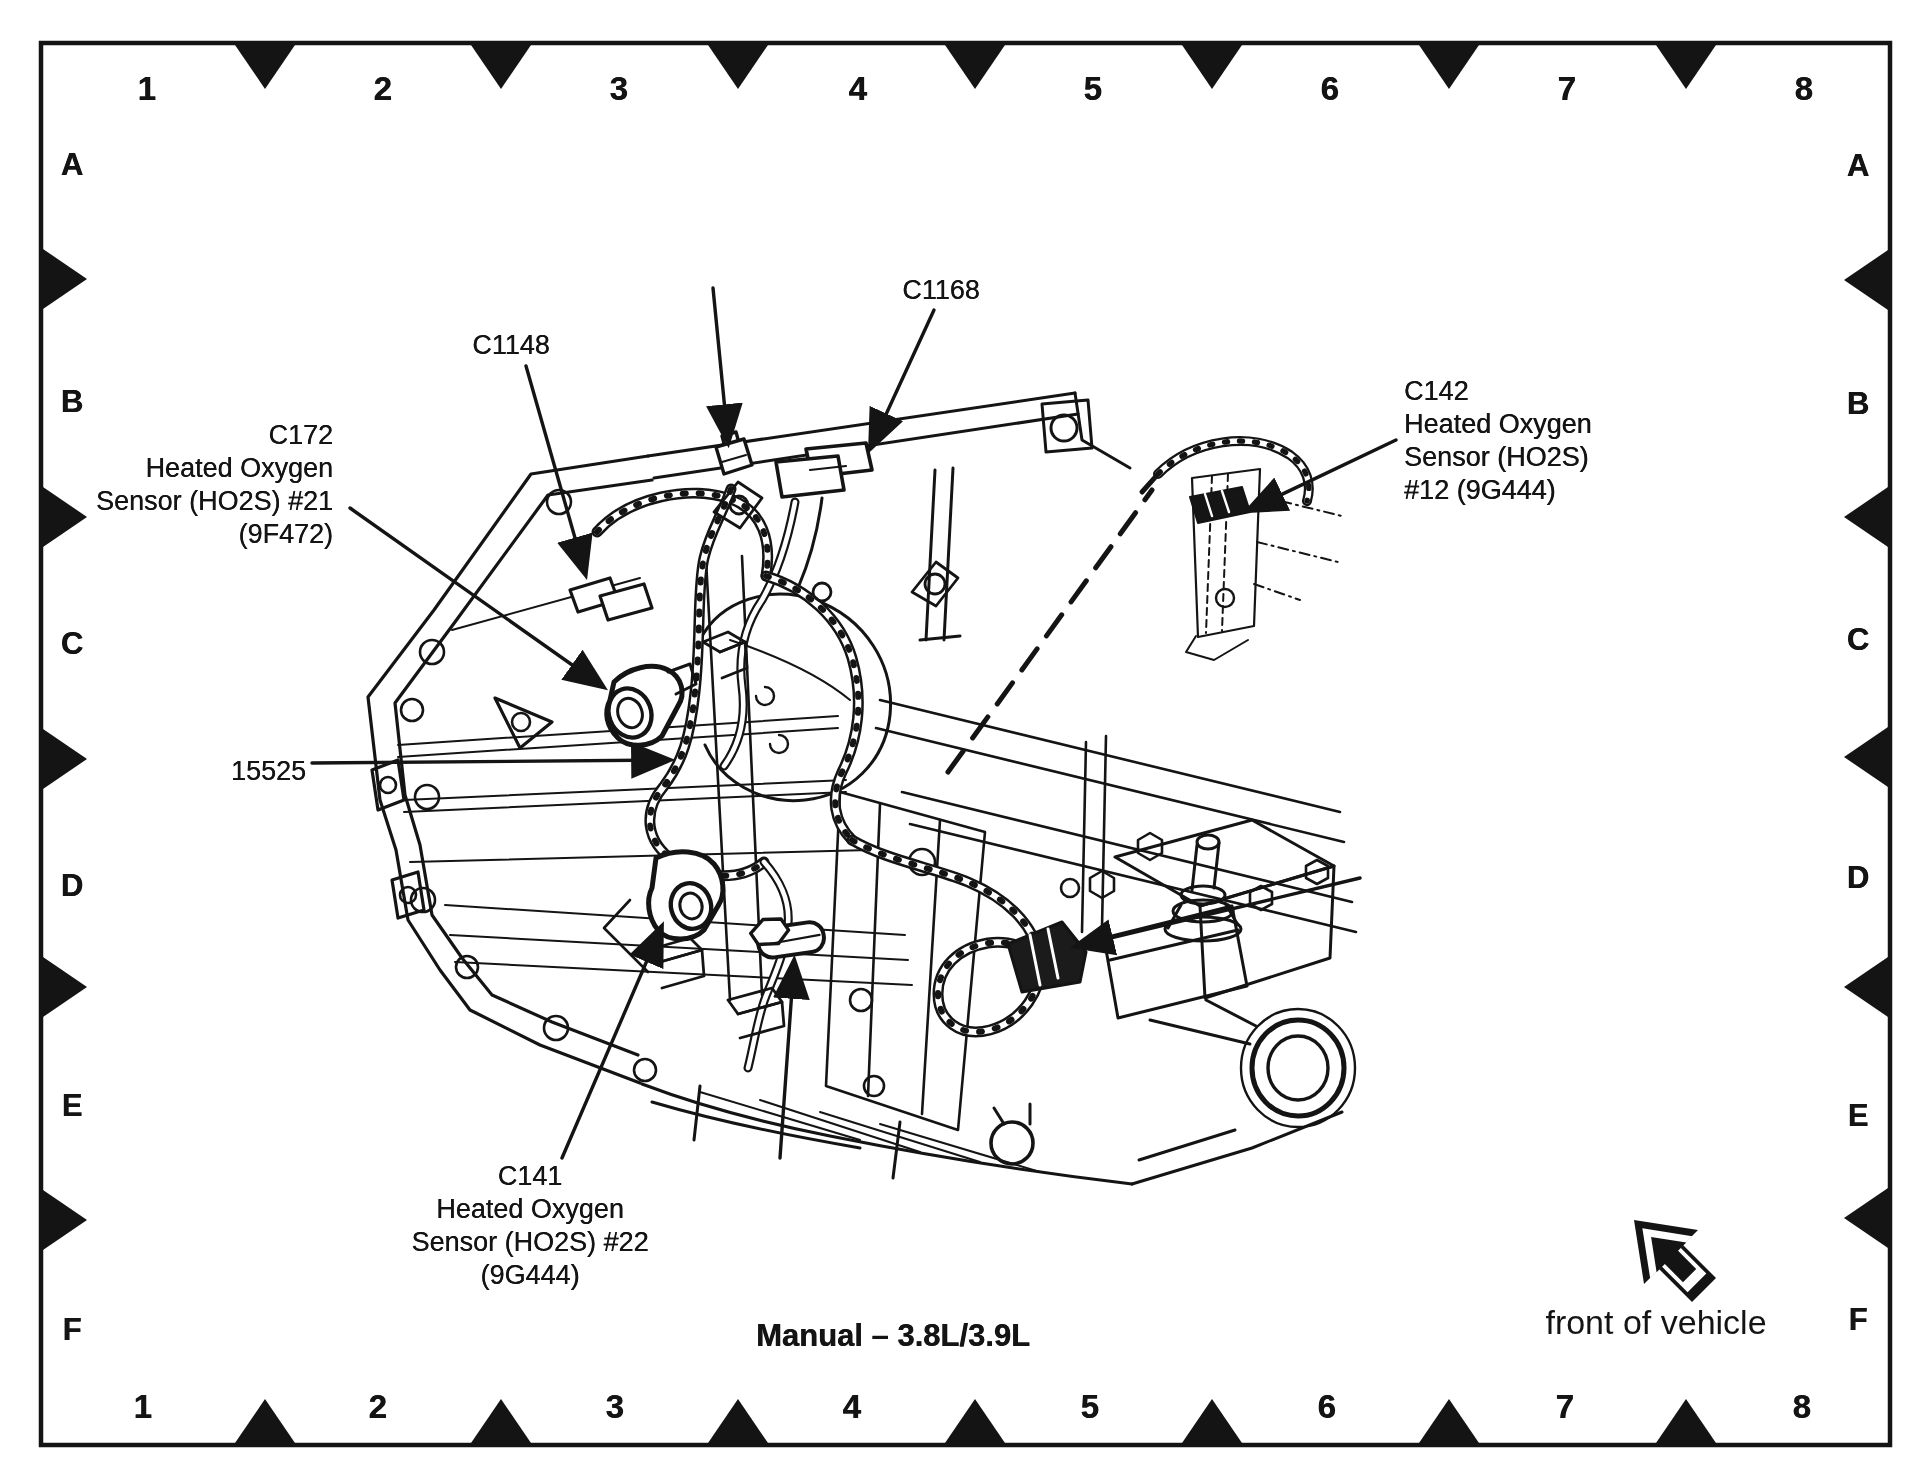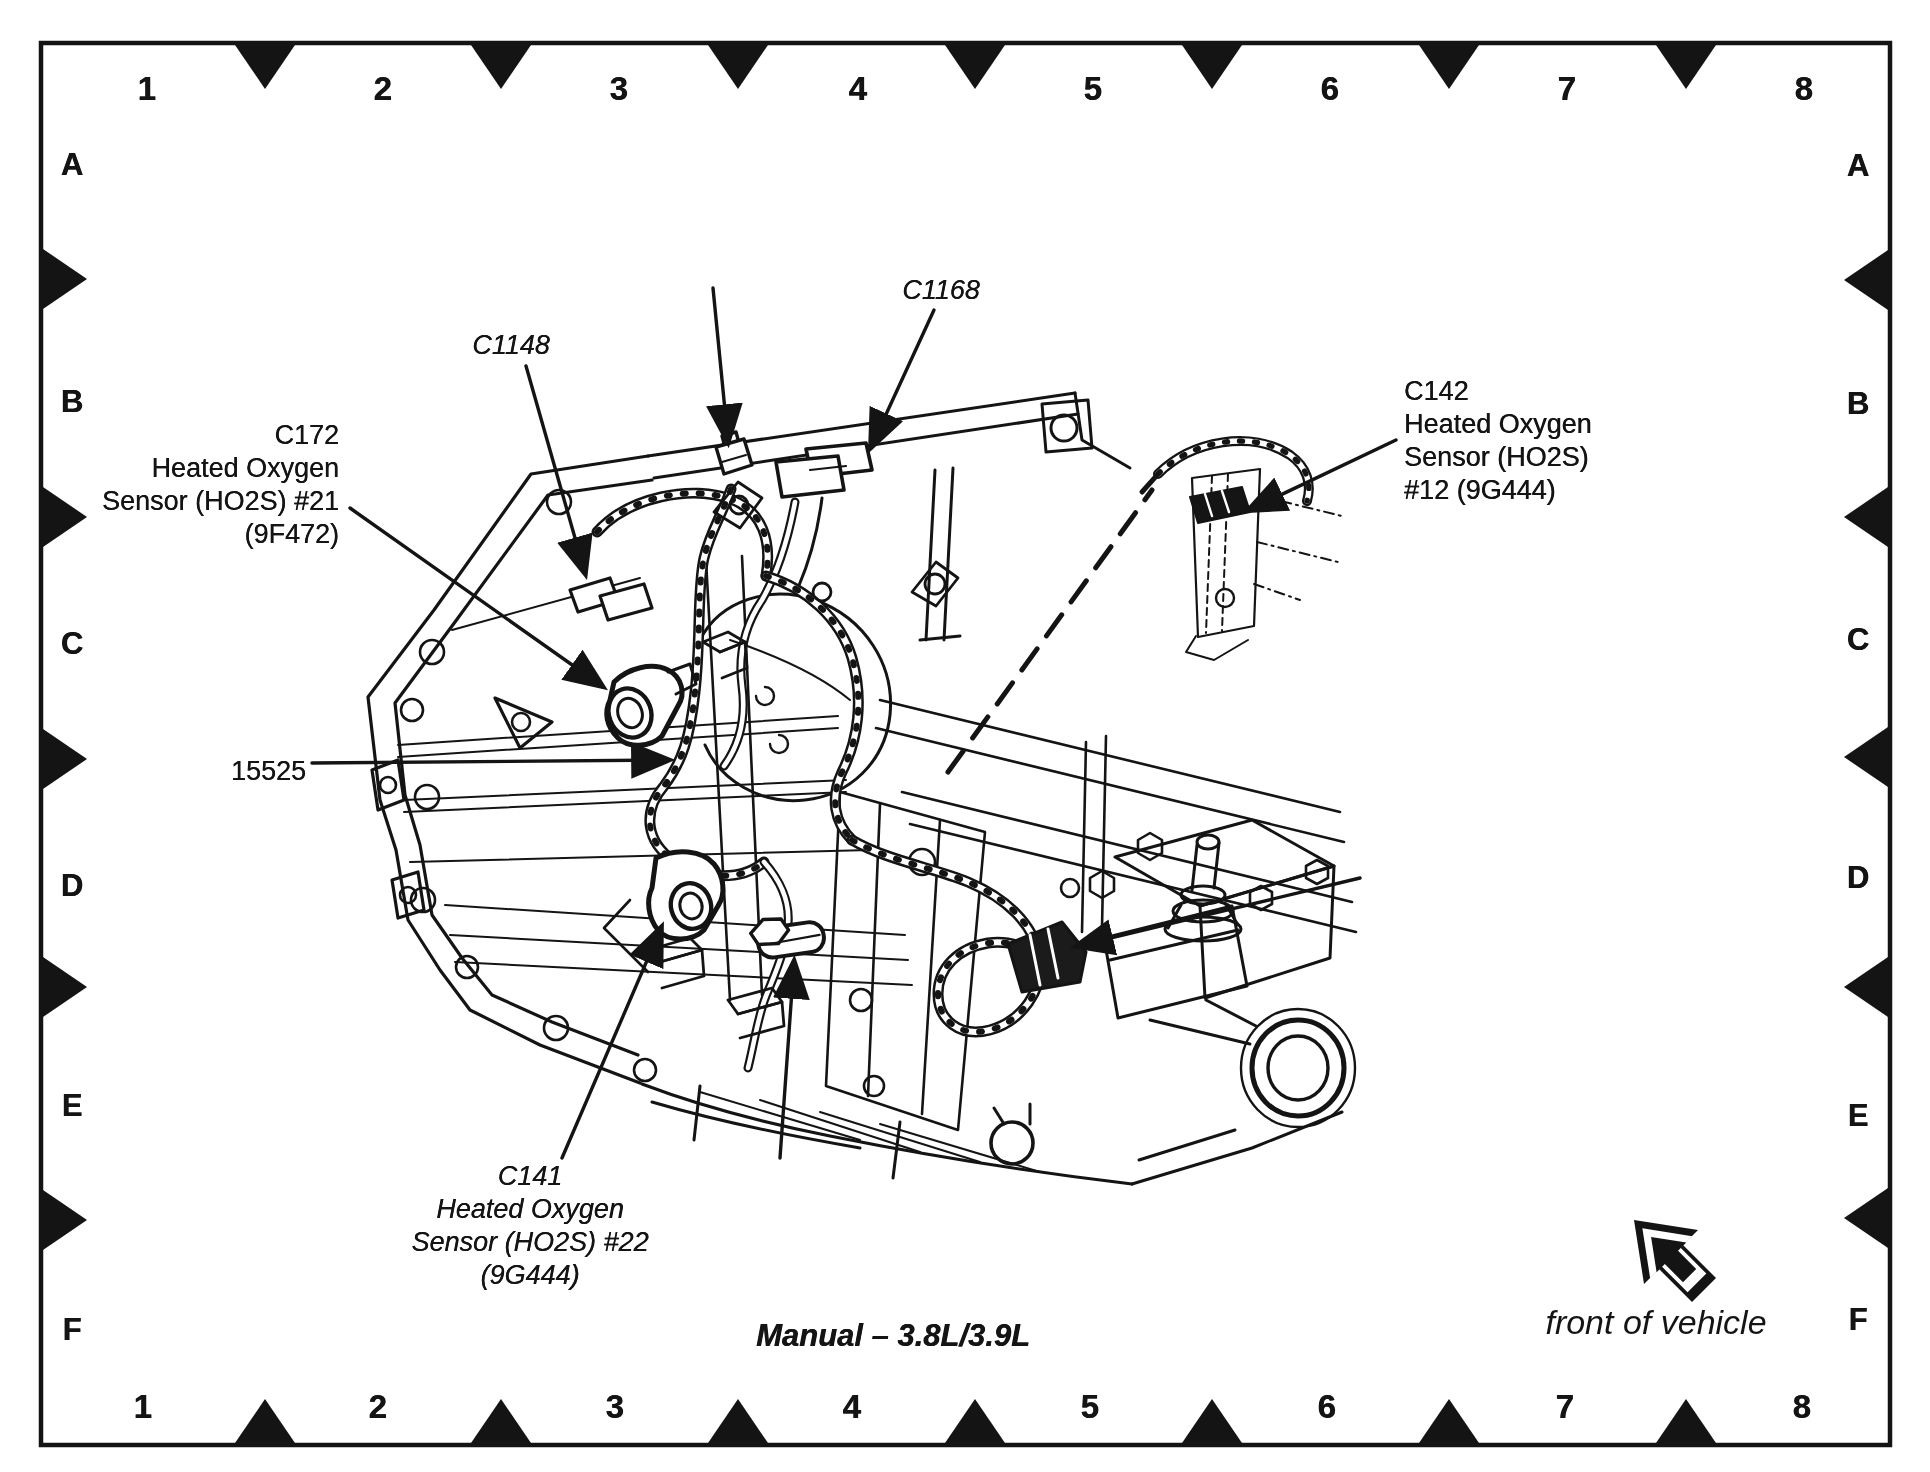--- a/index.html
+++ b/index.html
@@ -6,21 +6,21 @@
   .page{
     position:relative;width:1930px;height:1472px;background:#ffffff;
     font-family:"Liberation Sans", sans-serif;color:#141414;overflow:hidden;
   }
   svg.art{position:absolute;left:0;top:0;}
   .lbl{position:absolute;font-size:27px;line-height:33px;white-space:nowrap;
        text-shadow:0.35px 0 0 currentColor;}
   .blk{white-space:normal;}
   .ra{text-align:right;}
   .la{text-align:left;}
-  .ctr{text-align:center;font-style:italic;}
+  .ctr{text-align:center;}
   .grid-ch{position:absolute;width:80px;text-align:center;font-size:33px;
            font-weight:700;letter-spacing:.5px;text-shadow:0.4px 0 0 currentColor;}
   .row-ch{position:absolute;width:60px;text-align:center;font-size:31px;font-weight:700;
           text-shadow:0.4px 0 0 currentColor;}
   .caption{position:absolute;font-size:31px;font-weight:700;text-shadow:0.4px 0 0 currentColor;}
   .front-lbl{position:absolute;font-size:34px;}
 </style>
 </head>
 <body>
 
@@ -351,21 +351,21 @@
 
 
   <div class="lbl ctr" style="left:421px;top:329px;width:180px">
     <div>C1148</div>
   </div>
 
   <div class="lbl ctr" style="left:851px;top:274px;width:180px">
     <div>C1168</div>
   </div>
 
-  <div class="lbl blk ra" style="left:59px;top:419px;width:280px">
+  <div class="lbl blk ra" style="left:53px;top:419px;width:280px">
     <div>C172</div>
     <div>Heated Oxygen</div>
     <div>Sensor (HO2S) #21</div>
     <div>(9F472)</div>
   </div>
 
   <div class="lbl blk la" style="left:1404px;top:375px;width:300px">
     <div>C142</div>
     <div>Heated Oxygen</div>
     <div>Sensor (HO2S)</div>

